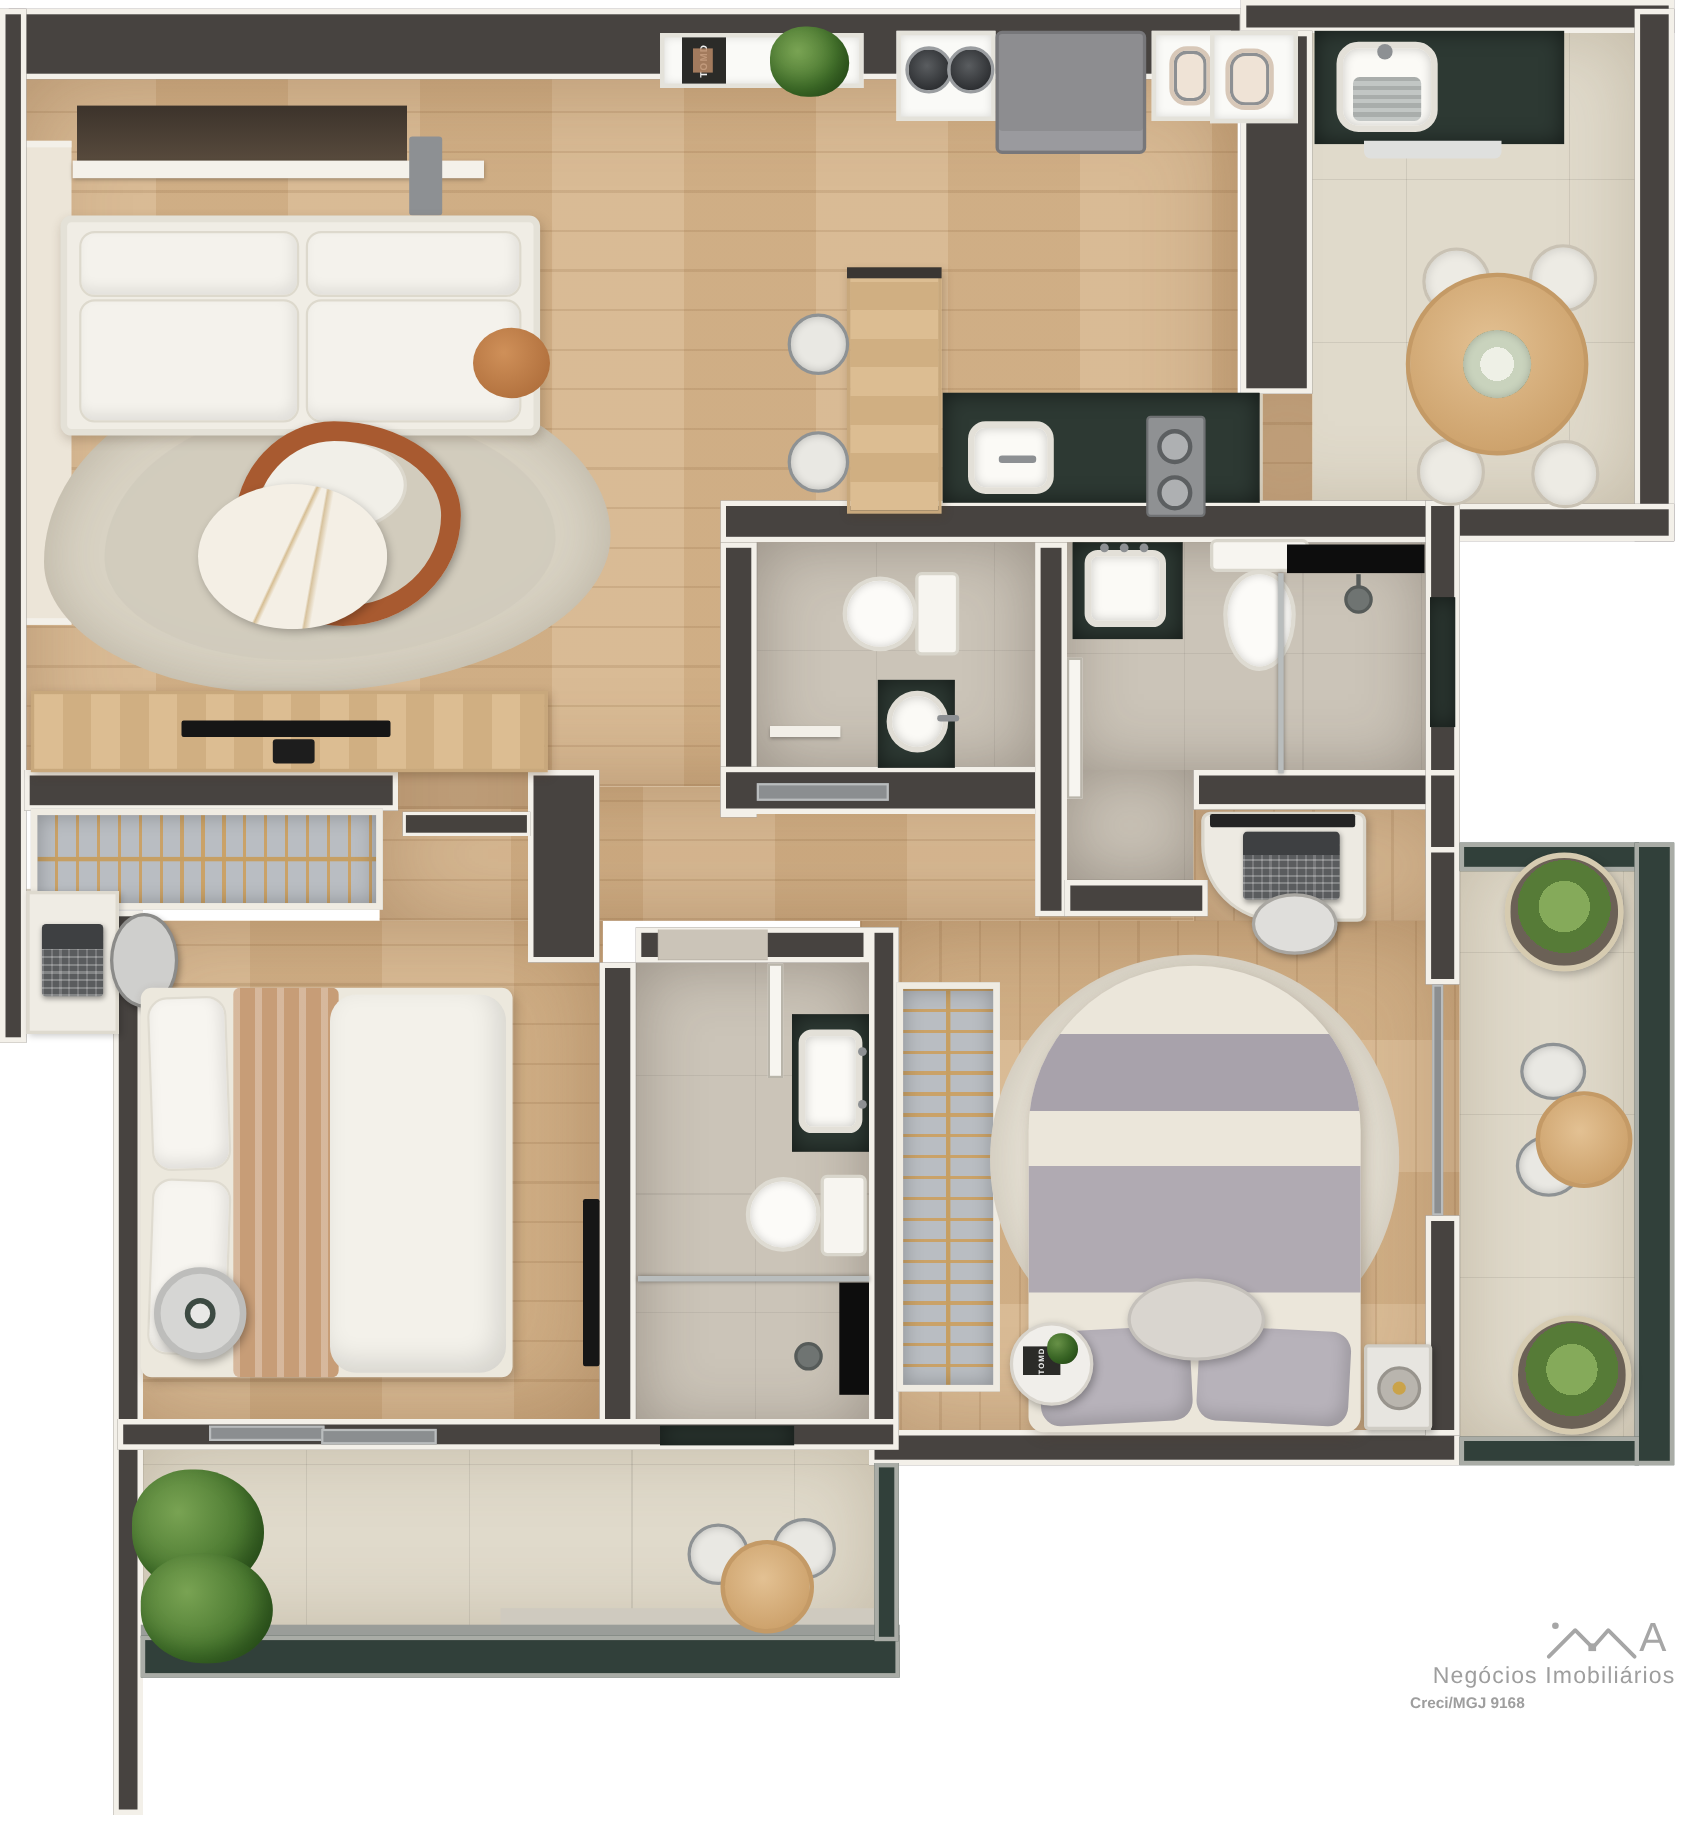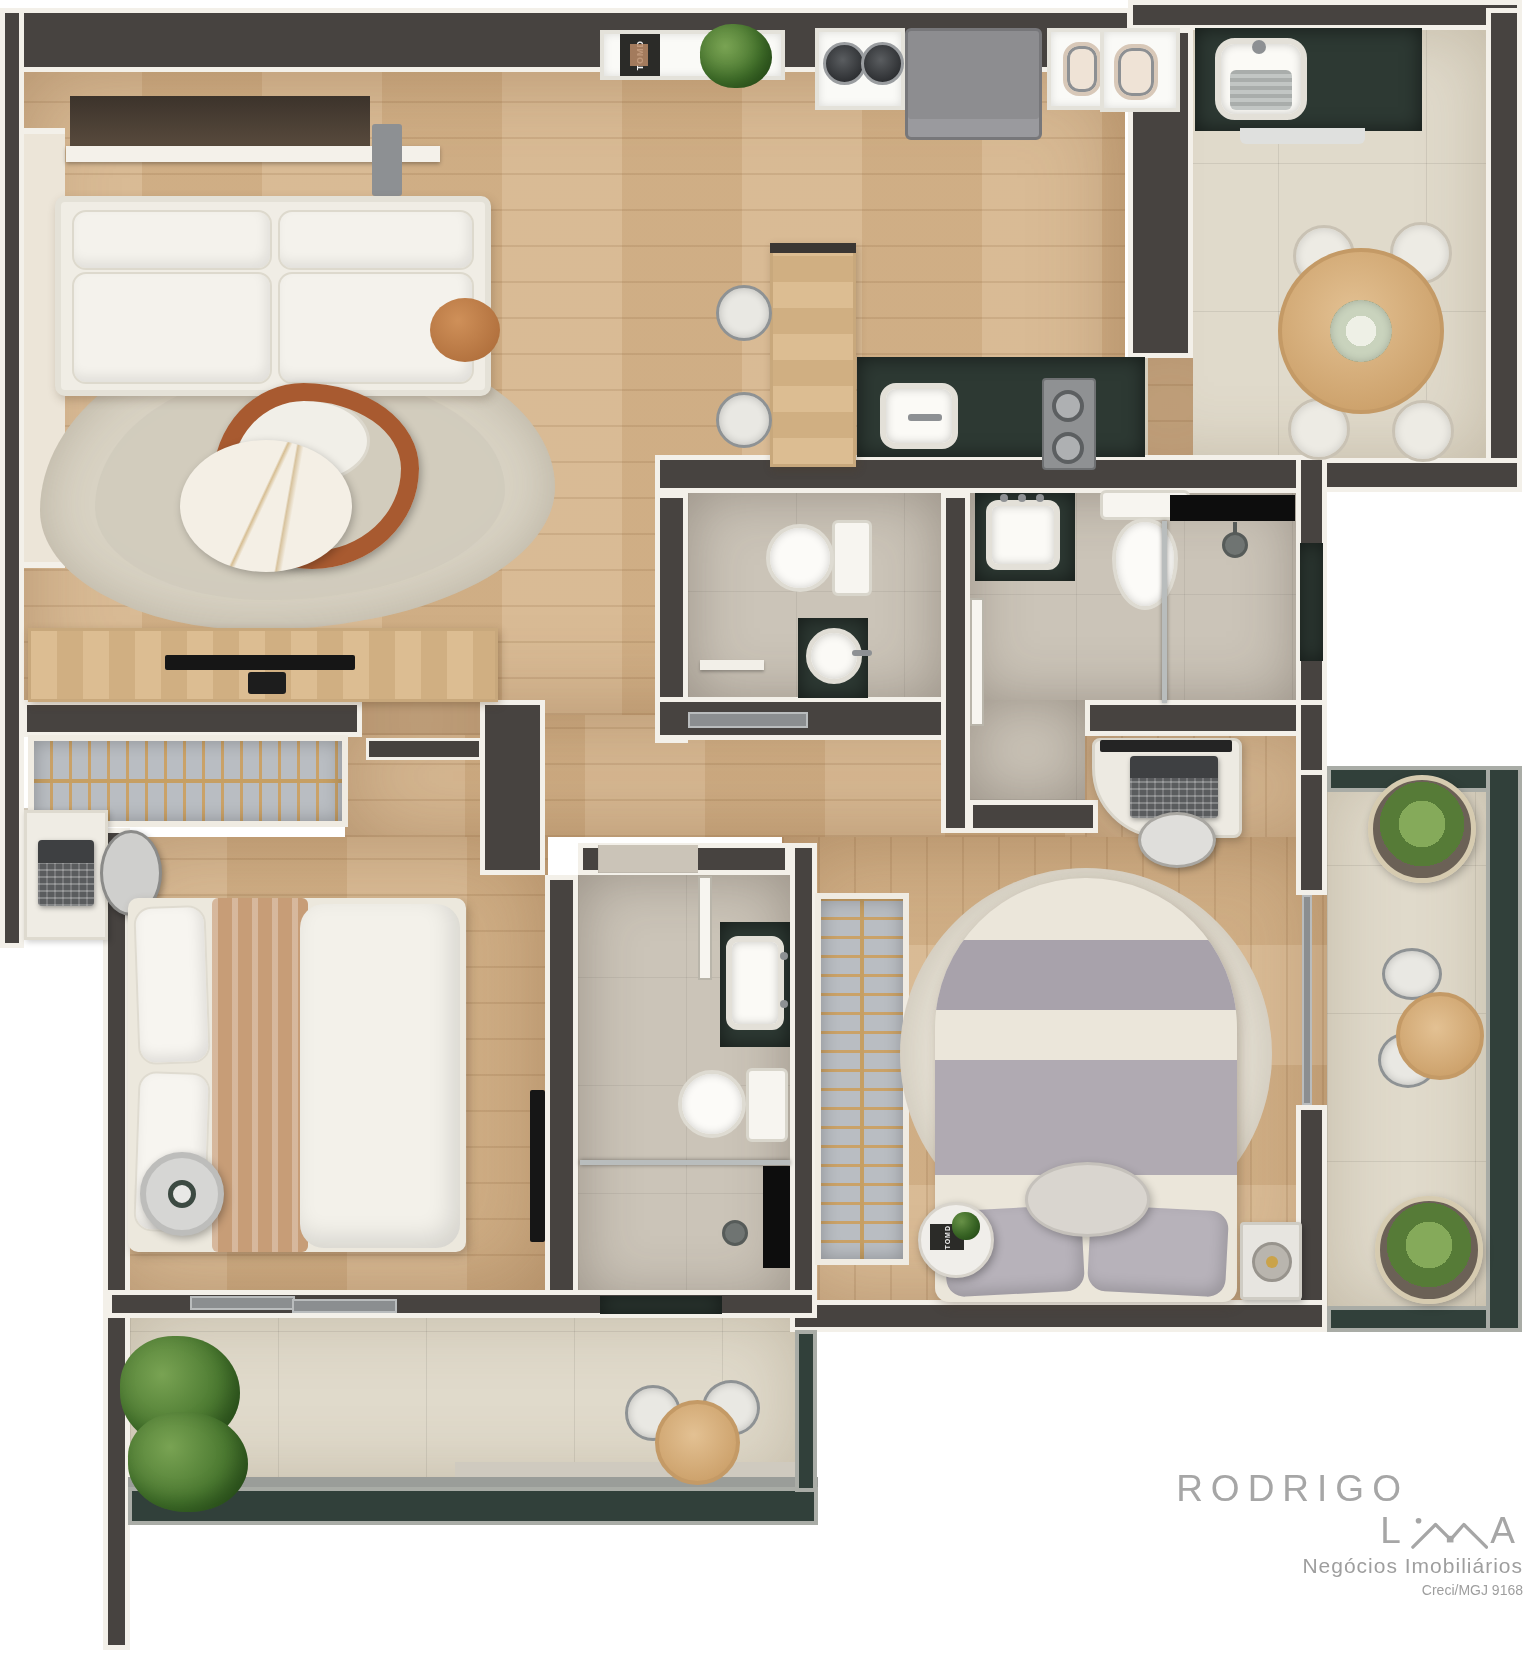--- a/index.html
+++ b/index.html
@@ -56,21 +56,21 @@
   .niche{background:#0d0d0d;}
   .shead{background:#6f7472;border:3px solid #565b59;border-radius:50%;box-sizing:border-box;}
   .doorleaf{background:#f7f5f0;border:2px solid #b9b5aa;box-sizing:border-box;}
   .slide{background:#8b8e90;border:2px solid #b9bcbd;box-sizing:border-box;}
   .sideboard{background:repeating-linear-gradient(90deg, #dcbd92 0 26px, #d0af82 26px 52px);border:3px solid #c8a87c;box-sizing:border-box;box-shadow:2px 3px 8px rgba(80,55,30,.3);}
   .whitebox{background:#fafaf7;border:4px solid #e4e2da;box-sizing:border-box;box-shadow:inset 0 0 8px rgba(0,0,0,.12);}
   
   .logo{color:#a6a6a6;text-align:right;}
   .logo .wordmark{font-size:37px;letter-spacing:8px;font-weight:400;display:flex;align-items:flex-end;justify-content:flex-end;gap:2px;}
   .logo .sub{font-size:21px;letter-spacing:1px;margin-top:2px;color:#9e9e9e;}
-  .logo .creci{font-size:14px;font-weight:normal;margin-top:4px;color:#9e9e9e;}
+  .logo .creci{font-size:14px;font-weight:bold;margin-top:4px;color:#9e9e9e;text-align:center;}
   .magtext{color:#f2f2f2;font-weight:bold;writing-mode:vertical-rl;transform:rotate(180deg);letter-spacing:1px;}
 </style>
 </head>
 <body>
 
 <div class="stage">
 
   <div class="abs wood" style="left:22px;top:70px;width:1103px;height:645px"></div>
   <div class="abs wood" style="left:345px;top:715px;width:958px;height:122px"></div>
   <div class="abs wood" style="left:107px;top:837px;width:441px;height:455px"></div>
@@ -257,21 +257,20 @@
   <div class="abs rail" style="left:128px;top:1487px;width:690px;height:38px"></div>
   <div class="abs rail" style="left:795px;top:1330px;width:22px;height:162px"></div>
   <div class="abs bush" style="left:120px;top:1336px;width:120px;height:110px"></div>
   <div class="abs bush" style="left:128px;top:1412px;width:120px;height:100px"></div>
   <div class="abs mchair" style="left:625px;top:1385px;width:56px;height:56px"></div>
   <div class="abs mchair" style="left:702px;top:1380px;width:58px;height:56px"></div>
   <div class="abs wtable" style="left:655px;top:1400px;width:85px;height:85px"></div>
 
   <div class="abs logo" style="left:1145px;top:1468px;width:378px">
     <div class="wordmark">
-      <span>RODRIGO L</span>
       <svg width="82" height="38" viewBox="0 0 82 38">
         <circle cx="8" cy="6" r="3" fill="#a6a6a6"></circle>
         <path d="M2 34 L26 10 L42 26 L56 10 L80 34" fill="none" stroke="#a6a6a6" stroke-width="3.5" stroke-linecap="round" stroke-linejoin="round"></path>
         <rect x="38" y="22" width="7" height="7" fill="#a6a6a6"></rect>
       </svg>
       <span>A</span>
     </div>
     <div class="sub">Negócios Imobiliários</div>
     <div class="creci">Creci/MGJ 9168</div>
   </div>

